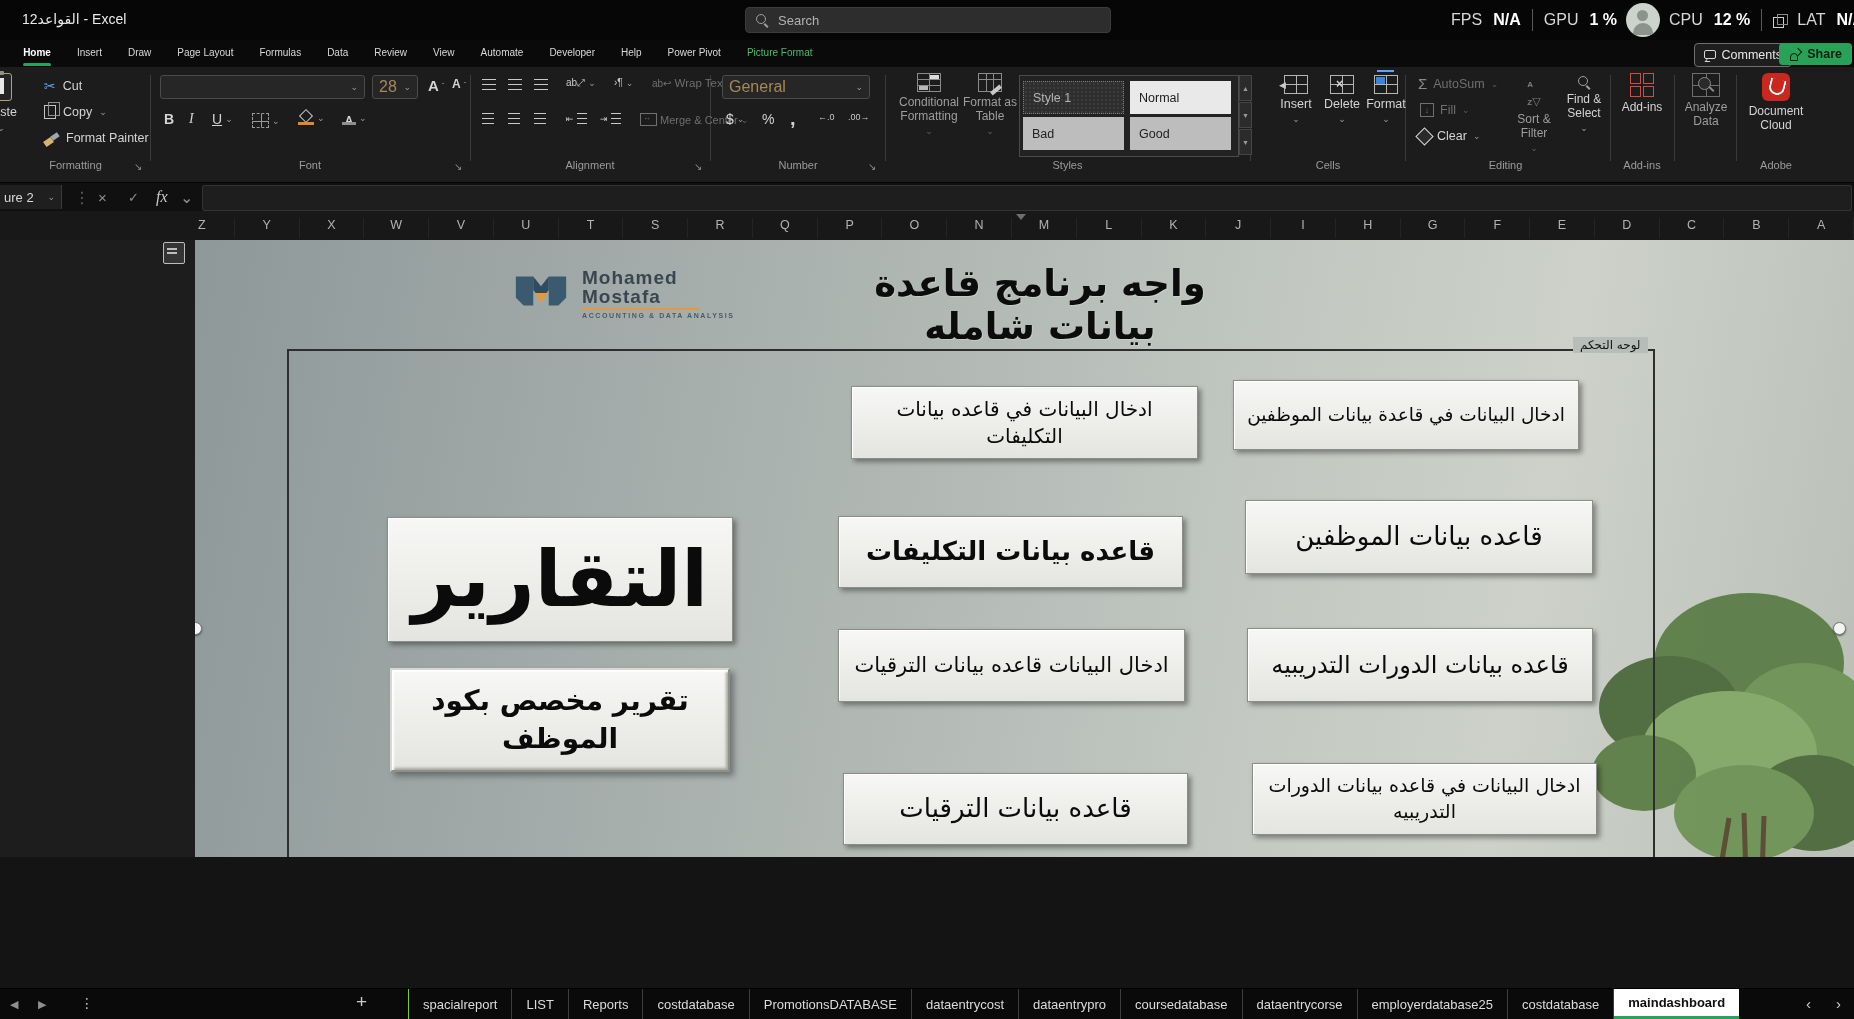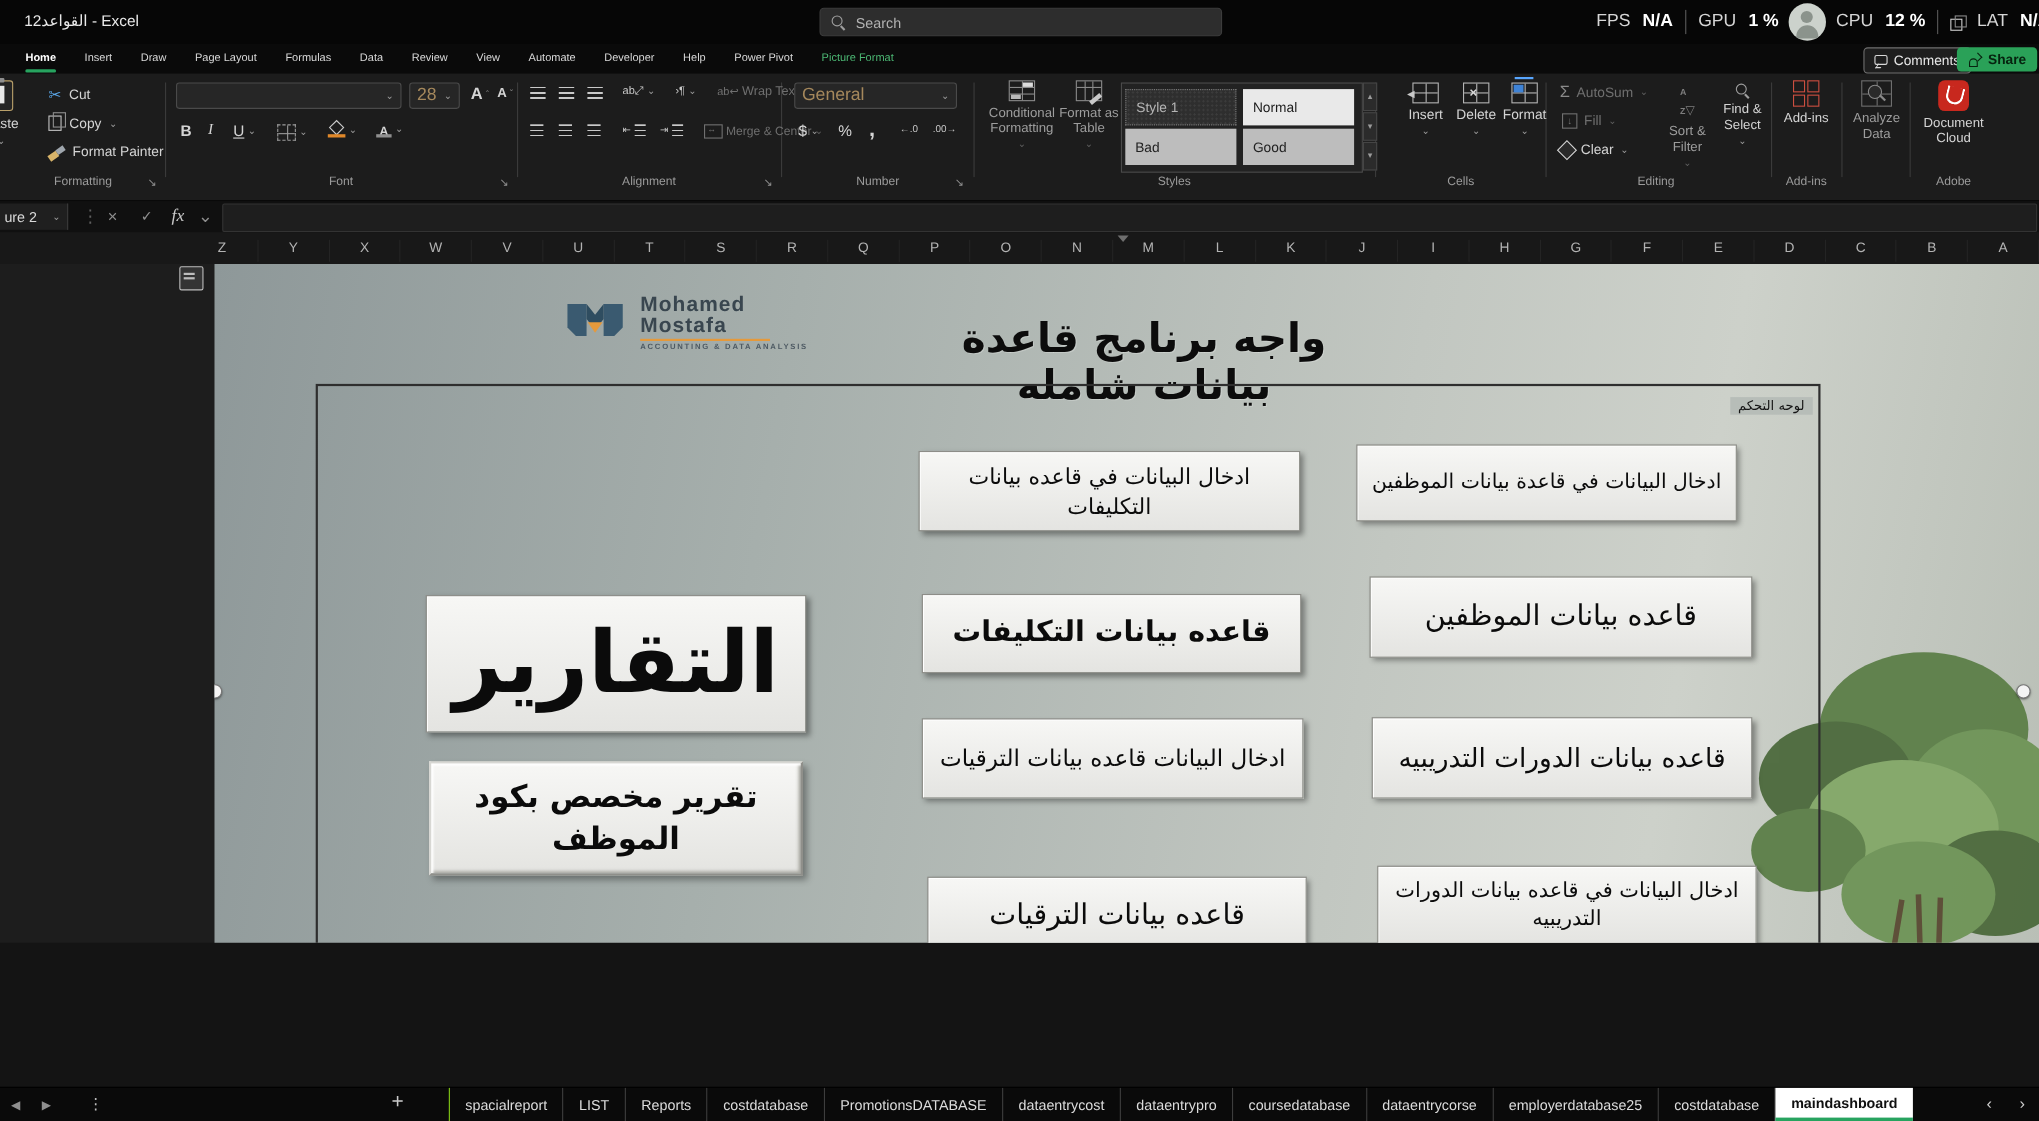--- a/index.html
+++ b/index.html
@@ -1,18 +1,18 @@
 <!DOCTYPE html>
 <html><head>
 <meta charset="utf-8">
 <style>
   html,body{margin:0;padding:0;background:#000;}
   #screen{position:relative;width:1854px;height:1019px;overflow:hidden;background:#141414;
     font-family:"Liberation Sans","DejaVu Sans",sans-serif;-webkit-font-smoothing:antialiased;}
-  .ar{font-family:"DejaVu Sans",sans-serif;direction:rtl;margin-top:24px;}
+  .ar{font-family:"DejaVu Sans",sans-serif;direction:rtl;}
 
   
   #titlebar{position:absolute;left:0;top:0;width:100%;height:40px;background:#060606;}
   #win-title{position:absolute;left:22px;top:11px;font-size:14px;color:#e9e9e9;}
   #searchbox{position:absolute;left:745px;top:7px;width:366px;height:26px;background:#2d2d2d;
     border:1px solid #3c3c3c;border-radius:4px;display:flex;align-items:center;gap:9px;padding:0 10px;box-sizing:border-box;}
   #searchbox .mag{flex:0 0 auto;}
   #searchbox span.txt{color:#b2b2b2;font-size:13px;}
   .mag{position:relative;width:13px;height:13px;}
   .mag::before{content:"";position:absolute;left:0;top:0;width:8px;height:8px;border:1.5px solid #9e9e9e;border-radius:50%;}
@@ -574,21 +574,21 @@
       <div id="main-title" class="ar">واجه برنامج قاعدة بيانات شامله</div>
 
       <div id="panel"></div>
       <div id="panel-label" class="ar">لوحه التحكم</div>
 
       <div id="dashbtns">
           <div class="dashbtn ar" style="left: 1038px; top: 140px; width: 346px; height: 70px; font-size: 18.5px; white-space: nowrap;">ادخال البيانات في قاعدة بيانات  الموظفين</div>
           <div class="dashbtn ar" style="left: 1050px; top: 260px; width: 348px; height: 74px; font-size: 26px;">قاعده بيانات  الموظفين</div>
           <div class="dashbtn ar" style="left: 1052px; top: 388px; width: 346px; height: 74px; font-size: 24px;">قاعده بيانات  الدورات التدريبيه</div>
           <div class="dashbtn ar" style="left: 1057px; top: 523px; width: 345px; height: 72px; font-size: 19px;">ادخال البيانات في قاعده بيانات  الدورات التدريبيه</div>
-          <div class="dashbtn ar" style="left: 640px; top: 146px; width: 347px; height: 73px; font-size: 20px; text-align: center;">ادخال البيانات في قاعده بيانات التكليفات</div>
+          <div class="dashbtn ar" style="left: 656px; top: 146px; width: 347px; height: 73px; font-size: 20px; text-align: center;">ادخال البيانات في قاعده بيانات التكليفات</div>
           <div class="dashbtn ar" style="left: 643px; top: 276px; width: 345px; height: 72px; font-size: 26px; font-weight: bold;">قاعده بيانات التكليفات</div>
           <div class="dashbtn ar" style="left: 643px; top: 389px; width: 347px; height: 73px; font-size: 21px;">ادخال البيانات قاعده بيانات الترقيات</div>
           <div class="dashbtn ar" style="left: 648px; top: 533px; width: 345px; height: 72px; font-size: 26px;">قاعده بيانات  الترقيات</div>
           <div class="dashbtn ar" style="left: 192px; top: 277px; width: 346px; height: 125px; font-size: 78px; font-weight: bold;">التقارير</div>
           <div class="dashbtn ar bevel" style="left: 195px; top: 428px; width: 340px; height: 104px; font-size: 28px; font-weight: bold;">تقرير مخصص بكود الموظف</div>
         </div>
 
       <div id="watermark">
         <div class="w1 ar">مستقل</div>
         <div class="w2">mostaql.com</div>

